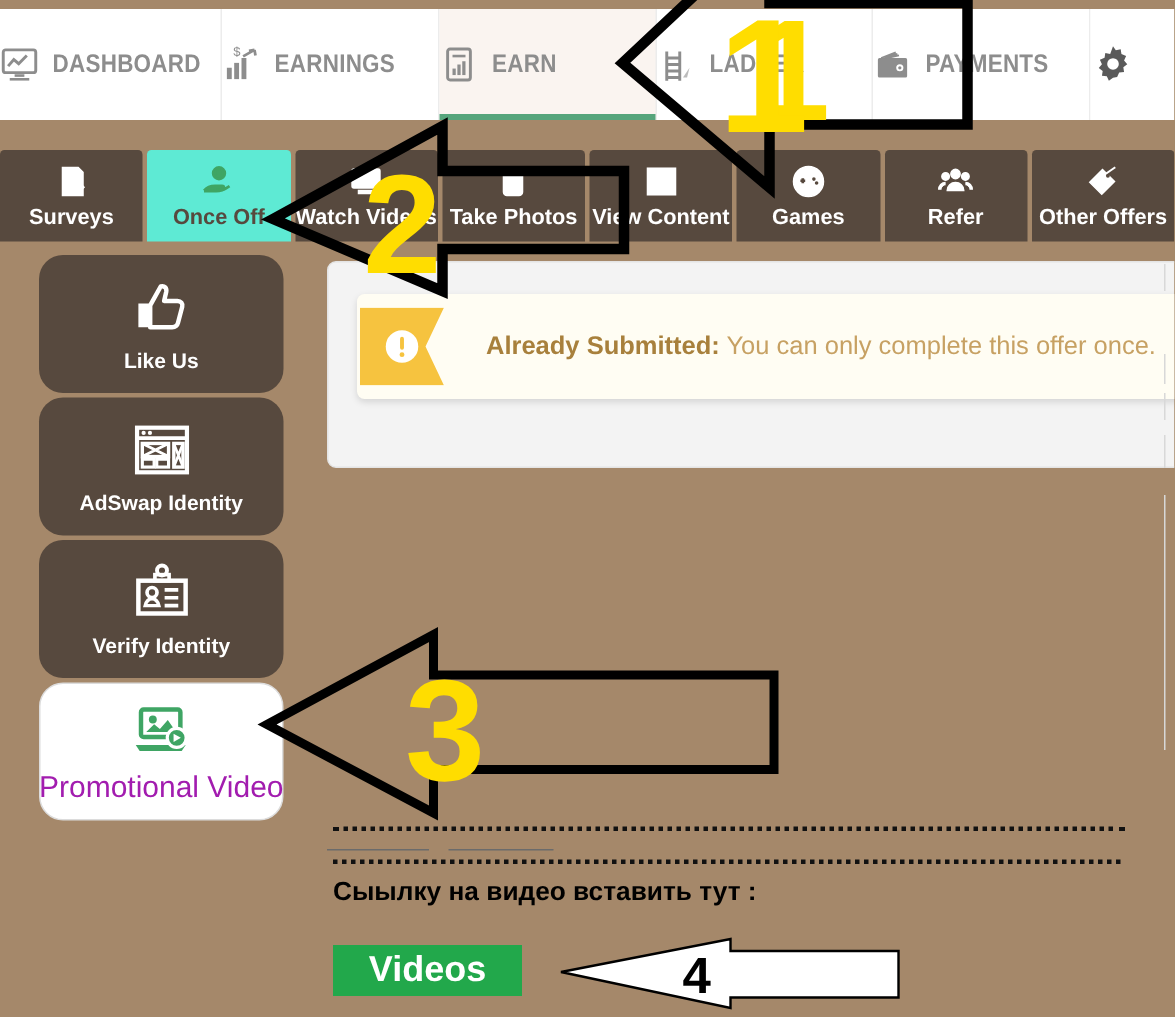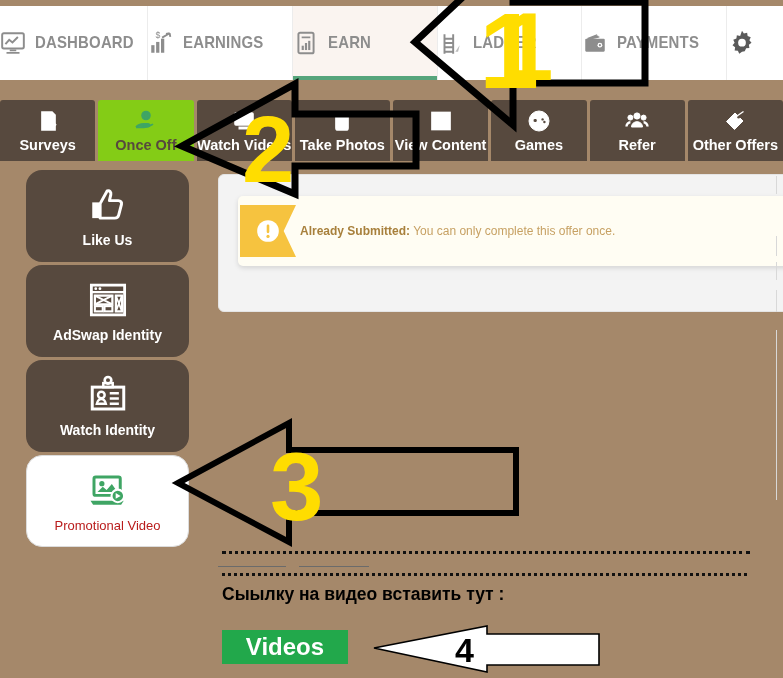--- a/index.html
+++ b/index.html
@@ -70,21 +70,21 @@
     flex: 1 1 0;
     background: #57493e;
     display: flex;
     flex-direction: column;
     align-items: center;
     justify-content: center;
     gap: 4px;
     border-radius: 3px 3px 0 0;
     overflow: hidden;
   }
-  .subnav-item.active { background: #84cc16; }
+  .subnav-item.active { background: #5eead4; }
   .subnav-label {
     font-size: 14.5px;
     font-weight: 700;
     color: #ffffff;
     white-space: nowrap;
   }
   .subnav-item.active .subnav-label { color: #57493e; }
   .subnav-icon svg { width: 24px; height: 24px; display: block; }
   .subnav-item .ic-w { fill: #ffffff; stroke: #ffffff; }
   .subnav-item.active .ic-w { fill: #3fa564; stroke: #3fa564; }
@@ -112,21 +112,21 @@
     background: #ffffff;
     border: 1px solid #dcdcdc;
     box-sizing: border-box;
   }
   .side-label {
     font-size: 14px;
     font-weight: 700;
     color: #ffffff;
     white-space: nowrap;
   }
-  .side-item.active .side-label { color: #b91c1c; font-weight: 400; font-size: 13px; }
+  .side-item.active .side-label { color: #a21caf; font-weight: 400; font-size: 20px; }
   .side-icon svg { width: 42px; height: 42px; display: block; }
 
   
   .main-panel {
     position: absolute;
     left: 218px; top: 174px;
     width: 575px; height: 138px;
     background: #f3f3f3;
     border: 1px solid #e4e4e4;
     border-radius: 6px;
@@ -147,22 +147,22 @@
     width: 56px; height: 52px;
     background: #f6c33f;
     margin-left: 2px;
     display: flex;
     align-items: center;
     justify-content: center;
     clip-path: polygon(0 0, 100% 0, 78% 50%, 100% 100%, 0 100%);
   }
   .alert-flag svg { width: 26px; height: 26px; }
   .alert-text {
-    margin-left: 4px;
-    font-size: 12px;
+    margin-left: 28px;
+    font-size: 17px;
     color: #c7a163;
     white-space: nowrap;
   }
   .alert-text b { color: #a8803c; font-weight: 700; }
 
   
   .edge-line {
     position: absolute;
     background: #d8d8d8;
     width: 1px;
@@ -419,21 +419,21 @@
       <span class="side-icon">
         <svg viewBox="0 0 24 24">
             <circle cx="12" cy="3.6" r="1.9" fill="none" stroke="#ffffff" stroke-width="1.5"></circle>
             <rect x="9.3" y="5.2" width="5.4" height="2.3" fill="none" stroke="#ffffff" stroke-width="1.4"></rect>
             <rect x="3" y="7.5" width="18" height="12.5" fill="none" stroke="#ffffff" stroke-width="1.7"></rect>
             <circle cx="8.2" cy="12" r="1.9" fill="none" stroke="#ffffff" stroke-width="1.4"></circle>
             <path d="M5.6 17c.5-1.9 1.5-2.6 2.6-2.6s2.1.7 2.6 2.6z" fill="none" stroke="#ffffff" stroke-width="1.3"></path>
             <path d="M13 11h5.2M13 14h5.2M13 17h5.2" stroke="#ffffff" stroke-width="1.4"></path>
           </svg>
       </span>
-      <span class="side-label">Watch Identity</span>
+      <span class="side-label">Verify Identity</span>
     </div>
 
     <div class="side-item active">
       <span class="side-icon">
         <svg viewBox="0 0 24 24">
             <rect x="4" y="4" width="15" height="10.5" rx="1" fill="none" stroke="#3fa564" stroke-width="1.7"></rect>
             <circle cx="8.5" cy="7.8" r="1.5" fill="#3fa564"></circle>
             <path d="M6 12.6l3-3 2.2 1.8 3-3.4 3.2 4.6z" fill="#3fa564"></path>
             <path d="M2 17.5h19l-1.5 2.3H3.5z" fill="#3fa564"></path>
             <circle cx="17.6" cy="14.8" r="3.6" fill="#3fa564" stroke="#ffffff" stroke-width="1.2"></circle>

